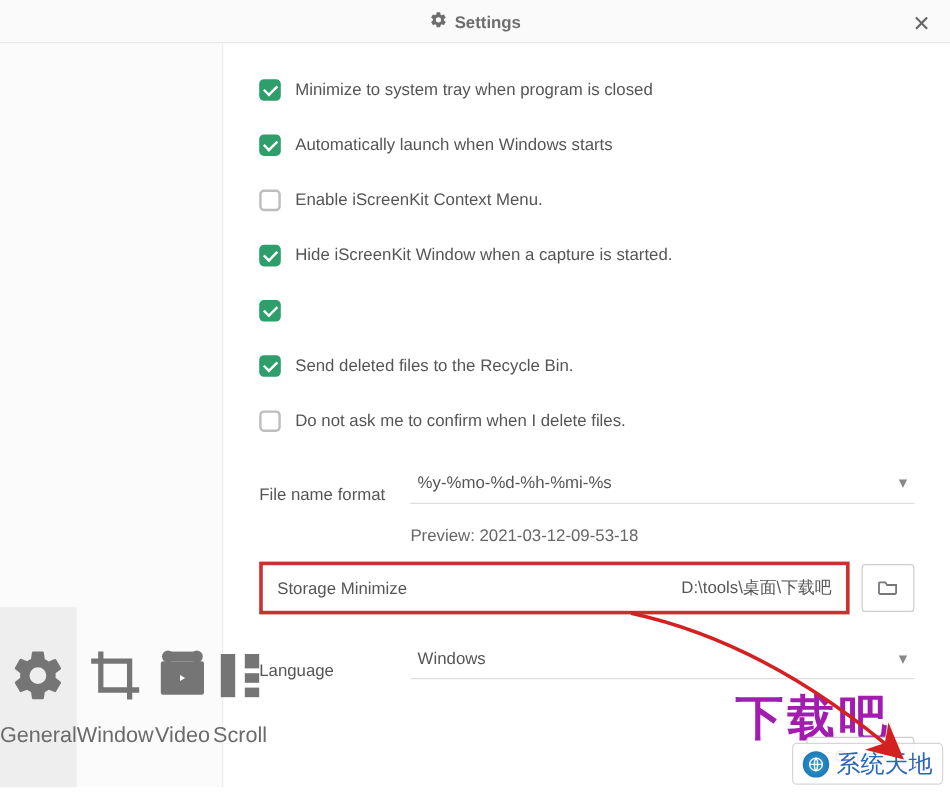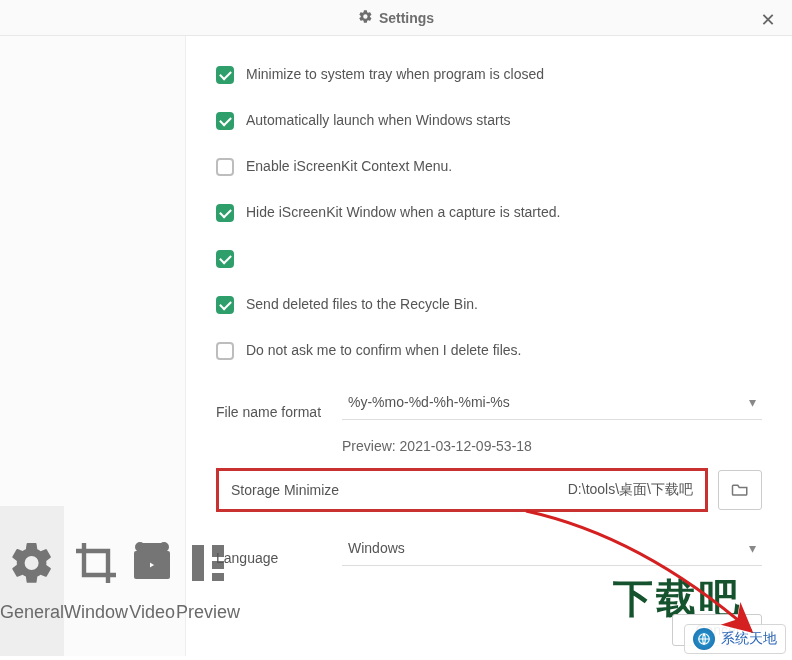--- a/index.html
+++ b/index.html
@@ -89,28 +89,28 @@
 .btn {
   padding: 7px 22px; border: 1px solid #ccc; border-radius: 3px;
   background: #fff; color: #555; cursor: pointer; font-size: 14px;
 }
 .arrow-annotation {
   position: absolute; pointer-events: none; z-index: 50;
 }
 .watermark {
   position: absolute; right: 6px; bottom: 6px; display: flex; align-items: center; gap: 6px;
   background: rgba(255,255,255,0.9); border: 1px solid #d6d6d6; border-radius: 4px;
-  padding: 3px 8px; font-size: 14px; color: #2a66b6;
+  padding: 3px 8px; font-size: 20px; color: #2a66b6;
 }
 .watermark .logo {
   width: 22px; height: 22px; border-radius: 50%; background: radial-gradient(circle,#2a9ed8,#186aa8);
   display: flex; align-items: center; justify-content: center;
 }
 .faint-bg-text {
-  position: absolute; right: 50px; bottom: 30px; font-size: 40px; color: #14532d;
+  position: absolute; right: 50px; bottom: 30px; font-size: 40px; color: #a21caf;
   font-weight: bold; letter-spacing: 3px; pointer-events: none;
 }
 </style>
 </head>
 <body>
 
 <div class="titlebar">
   <div class="title">
     <span>
       <svg width="15" height="15" viewBox="0 0 24 24" fill="#6e6e6e">
@@ -157,21 +157,21 @@
     </div>
     <div class="sidebar-item">
       <span class="icon">
         <svg viewBox="0 0 24 24" fill="#757575">
             <rect x="4" y="3" width="6" height="18"></rect>
             <rect x="14" y="3" width="6" height="6"></rect>
             <rect x="14" y="11" width="6" height="4"></rect>
             <rect x="14" y="17" width="6" height="4"></rect>
           </svg>
       </span>
-      <span class="label">Preview</span>
+      <span class="label">Scroll</span>
     </div>
   </div>
 
   <div class="content">
     <div class="check-row">
       <span class="checkbox checked"></span>
       <span class="check-label">Minimize to system tray when program is closed</span>
     </div>
     <div class="check-row">
       <span class="checkbox checked"></span>

